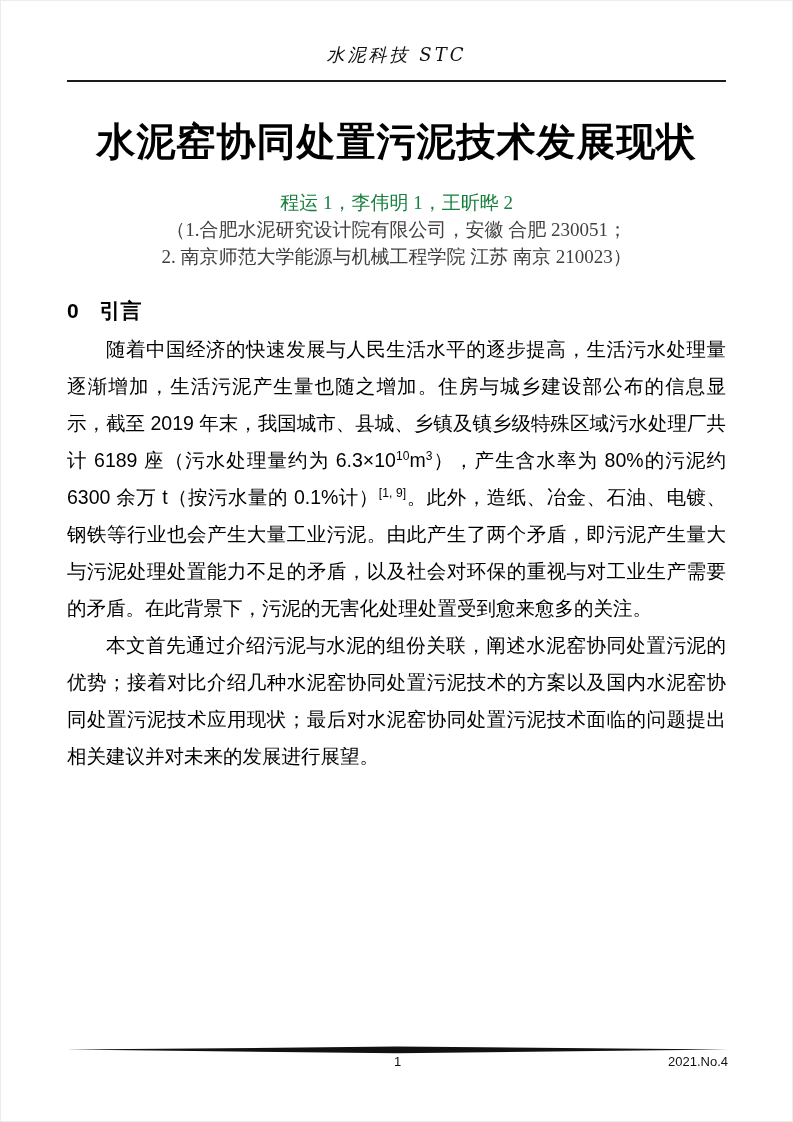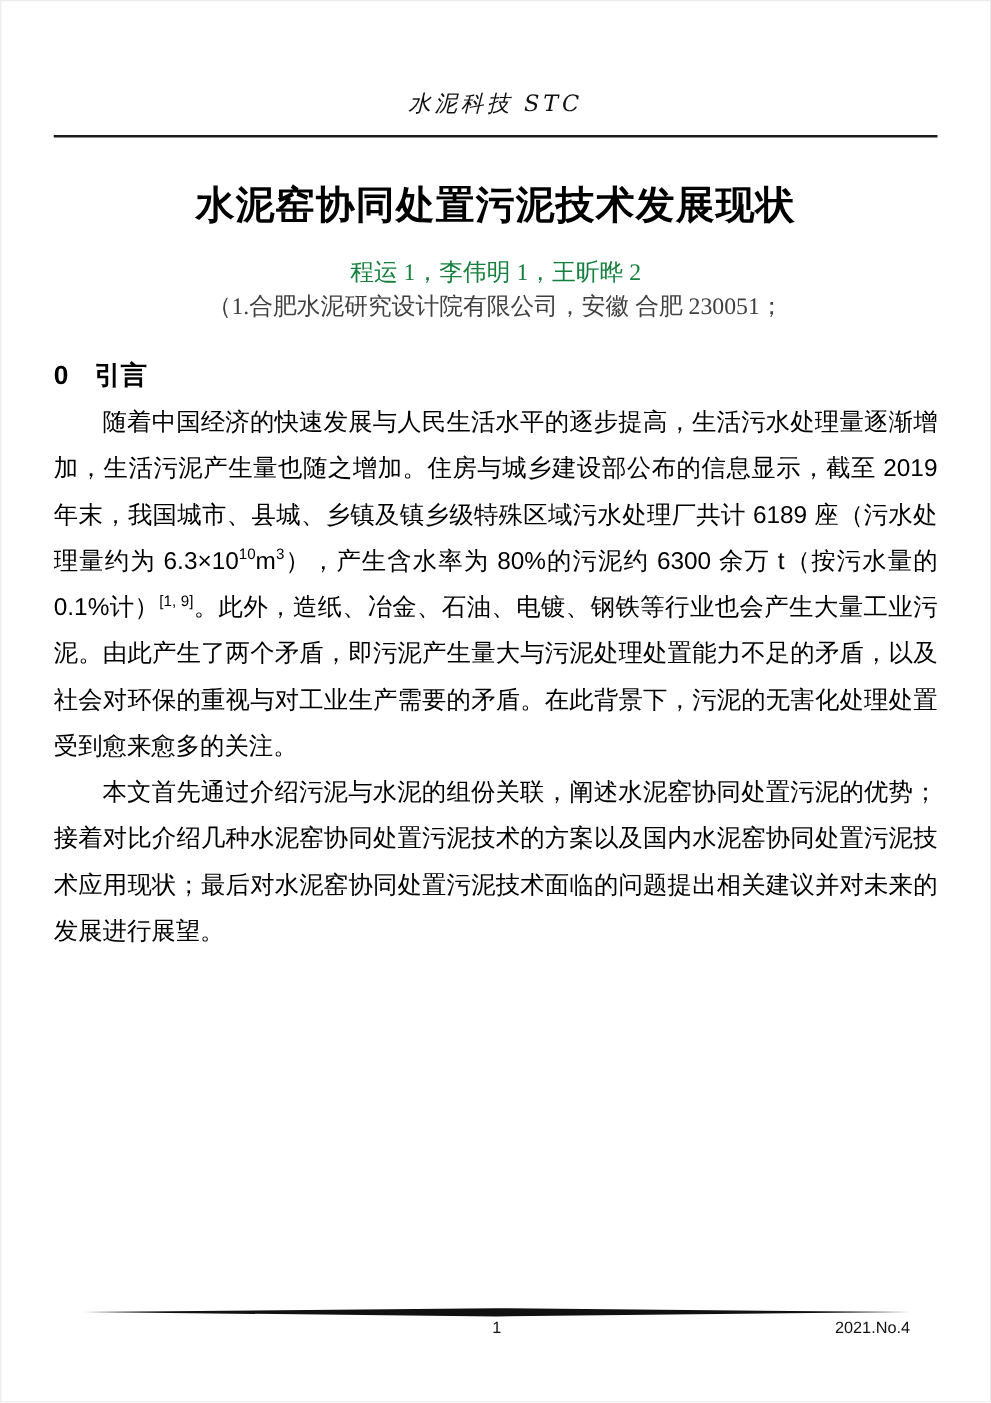--- a/index.html
+++ b/index.html
@@ -8,40 +8,40 @@
 
   .page {
     position: relative;
     width: 793px;
     height: 1122px;
     margin: 0 auto;
     background: #ffffff;
     border: 1px solid #ececec;
     overflow: hidden;
   }
-  .content { padding: 0 42px; margin-top: 28px; }
+  .content { padding: 0 66px; }
 
   .journal-header {
     padding-top: 42px;
     text-align: center;
     font-family: "DejaVu Serif", serif;
     font-style: italic;
     font-size: 18px;
     letter-spacing: 3px;
     color: #111;
   }
   .header-rule {
     margin-top: 13px;
     border-top: 2.5px solid #1c1c1c;
   }
 
   .article-title {
     margin-top: 33px;
     text-align: center;
-    font-size: 31px;
+    font-size: 39px;
     font-weight: 700;
     letter-spacing: 1px;
     color: #000;
   }
 
   .byline {
     margin-top: 21px;
     text-align: center;
     font-family: "Liberation Serif", serif;
     font-size: 19px;
@@ -116,20 +116,21 @@
     <div class="journal-header">水泥科技 STC</div>
 
     <div class="header-rule"></div>
 
     <h1 class="article-title">水泥窑协同处置污泥技术发展现状</h1>
 
     <div class="byline">程运 1，李伟明 1，王昕晔 2</div>
 
     <div class="affiliations">
       <div>（1.合肥水泥研究设计院有限公司，安徽 合肥 230051；</div>
+      <div>2. 南京师范大学能源与机械工程学院 江苏 南京 210023）</div>
     </div>
 
     <div class="section-heading">
       <span class="sec-no">0</span>
       <span class="sec-title">引言</span>
     </div>
 
     <div class="body-text">
       <p><span>随着中国经济的快速发展与人民生活水平的逐步提高，生活污水处理量逐渐增加，生活污泥产生量也随之增加。住房与城乡建设部公布的信息显示，截至 2019 年末，我国城市、县城、乡镇及镇乡级特殊区域污水处理厂共计 6189 座（污水处理量约为 6.3×10</span><sup>10</sup><span>m</span><sup>3</sup><span>），产生含水率为 80%的污泥约 6300 余万 t（按污水量的 0.1%计）</span><sup>[1, 9]</sup><span>。此外，造纸、冶金、石油、电镀、钢铁等行业也会产生大量工业污泥。由此产生了两个矛盾，即污泥产生量大与污泥处理处置能力不足的矛盾，以及社会对环保的重视与对工业生产需要的矛盾。在此背景下，污泥的无害化处理处置受到愈来愈多的关注。</span></p>
       <p><span>本文首先通过介绍污泥与水泥的组份关联，阐述水泥窑协同处置污泥的优势；接着对比介绍几种水泥窑协同处置污泥技术的方案以及国内水泥窑协同处置污泥技术应用现状；最后对水泥窑协同处置污泥技术面临的问题提出相关建议并对未来的发展进行展望。</span></p>

